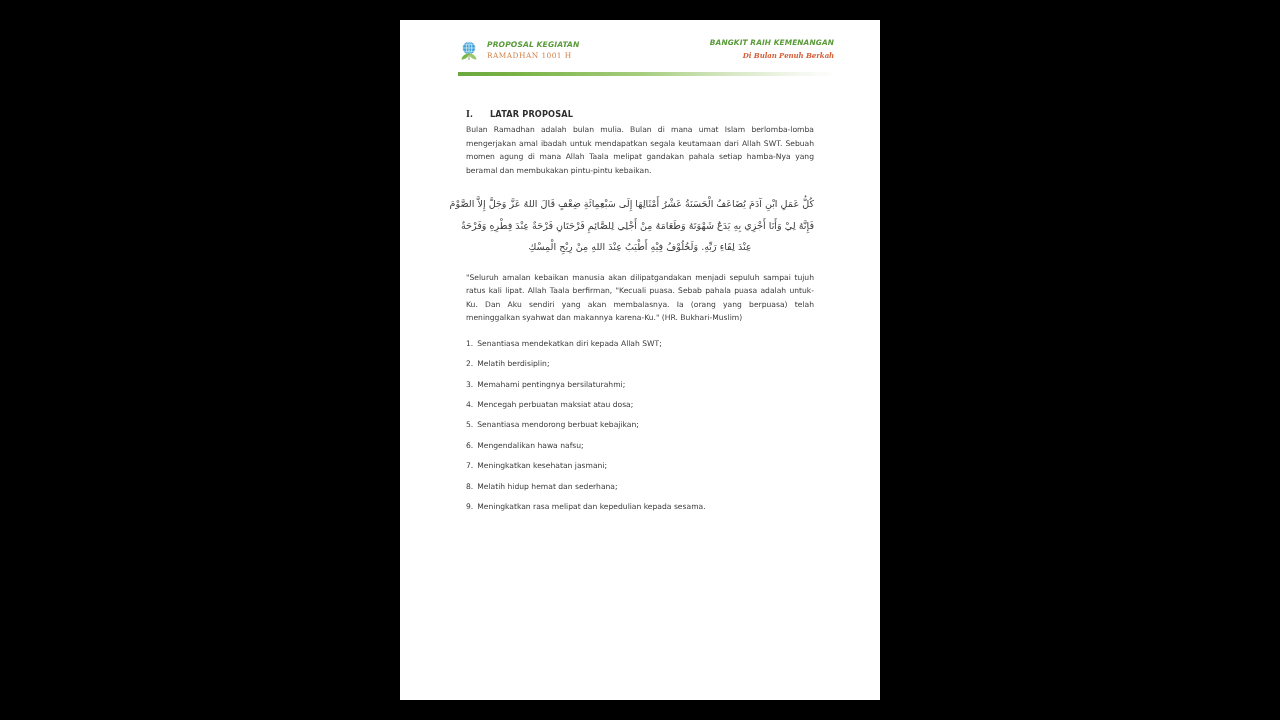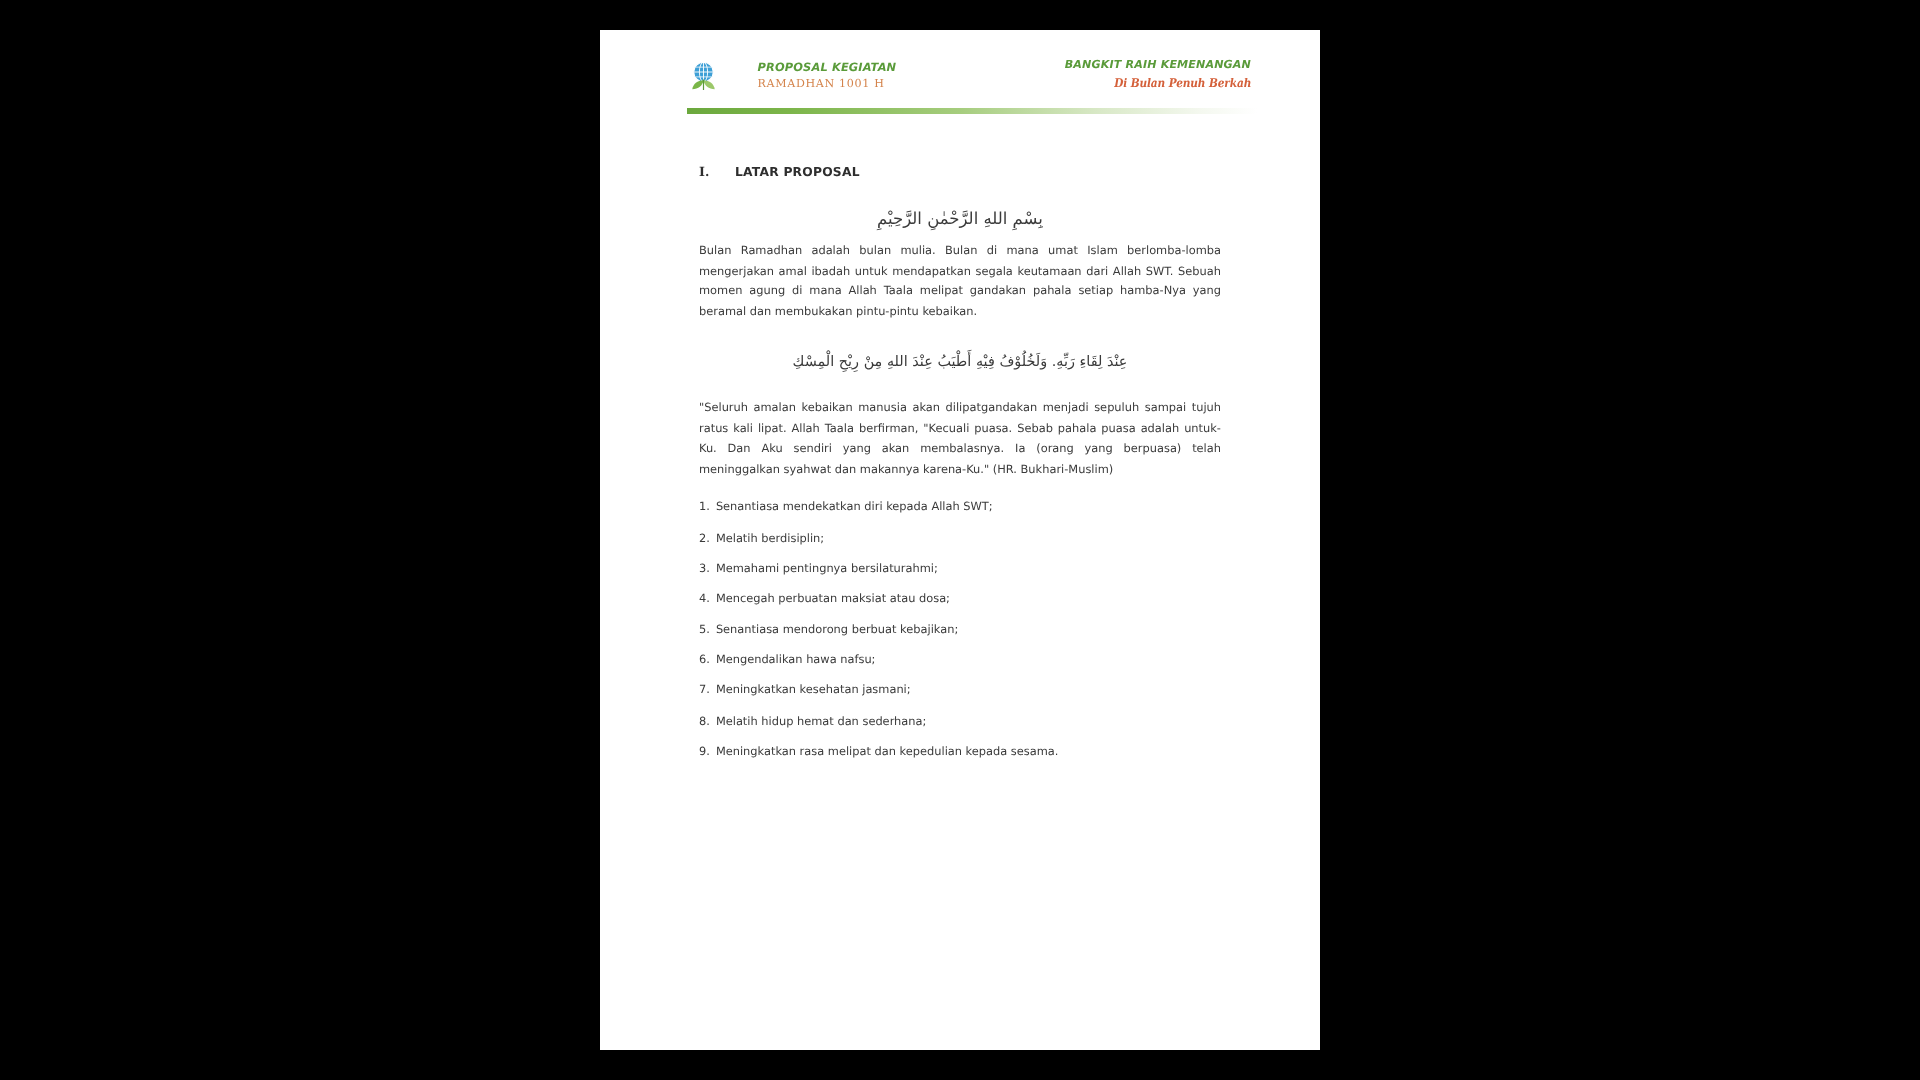--- a/index.html
+++ b/index.html
@@ -39,21 +39,21 @@
     position: relative;
     width: 100%;
     height: 64px;
   }
   .lh-left {
     position: absolute;
     left: 57px;
     top: 18px;
     display: flex;
     align-items: center;
-    gap: 24px;
+    gap: 6px;
   }
   .logo-emblem {
     width: 24px;
     height: 24px;
     flex: 0 0 auto;
   }
   .lh-left-text {
     display: flex;
     flex-direction: column;
     line-height: 1.0;
@@ -222,26 +222,27 @@
       <div class="lh-rule"></div>
     </div>
 
     <div class="content">
 
       <div class="section-heading">
         <span class="section-num">I.</span>
         <span>LATAR PROPOSAL</span>
       </div>
 
-      <div class="arabic basmalah">بِسْمِ اللهِ الرَّحْمٰنِ الرَّحِيْمِ</div>
 
       <p class="para first">Bulan Ramadhan adalah bulan mulia. Bulan di mana umat Islam berlomba-lomba mengerjakan amal ibadah untuk mendapatkan segala keutamaan dari Allah SWT. Sebuah momen agung di mana Allah Taala melipat gandakan pahala setiap hamba-Nya yang beramal dan membukakan pintu-pintu kebaikan.</p>
 
 
       <div class="arabic hadith">
+        <span class="hline">كُلُّ عَمَلِ ابْنِ آدَمَ يُضَاعَفُ الْحَسَنَةُ عَشْرُ أَمْثَالِهَا إِلَى سَبْعِمِائَةِ ضِعْفٍ قَالَ اللهُ عَزَّ وَجَلَّ إِلاَّ الصَّوْمَ</span>
+        <span class="hline">فَإِنَّهُ لِيْ وَأَنَا أَجْزِي بِهِ يَدَعُ شَهْوَتَهُ وَطَعَامَهُ مِنْ أَجْلِي لِلصَّائِمِ فَرْحَتَانِ فَرْحَةٌ عِنْدَ فِطْرِهِ وَفَرْحَةٌ</span>
         <span class="hline">عِنْدَ لِقَاءِ رَبِّهِ. وَلَخُلُوْفُ فِيْهِ أَطْيَبُ عِنْدَ اللهِ مِنْ رِيْحِ الْمِسْكِ</span>
       </div>
 
       <p class="para">"Seluruh amalan kebaikan manusia akan dilipatgandakan menjadi sepuluh sampai tujuh ratus kali lipat. Allah Taala berfirman, "Kecuali puasa. Sebab pahala puasa adalah untuk-Ku. Dan Aku sendiri yang akan membalasnya. Ia (orang yang berpuasa) telah meninggalkan syahwat dan makannya karena-Ku." (HR. Bukhari-Muslim)</p>
 
 
       <ol class="benefits">
         <li>
           <span class="li-num">1.</span>
           <span>Senantiasa mendekatkan diri kepada Allah SWT;</span>

